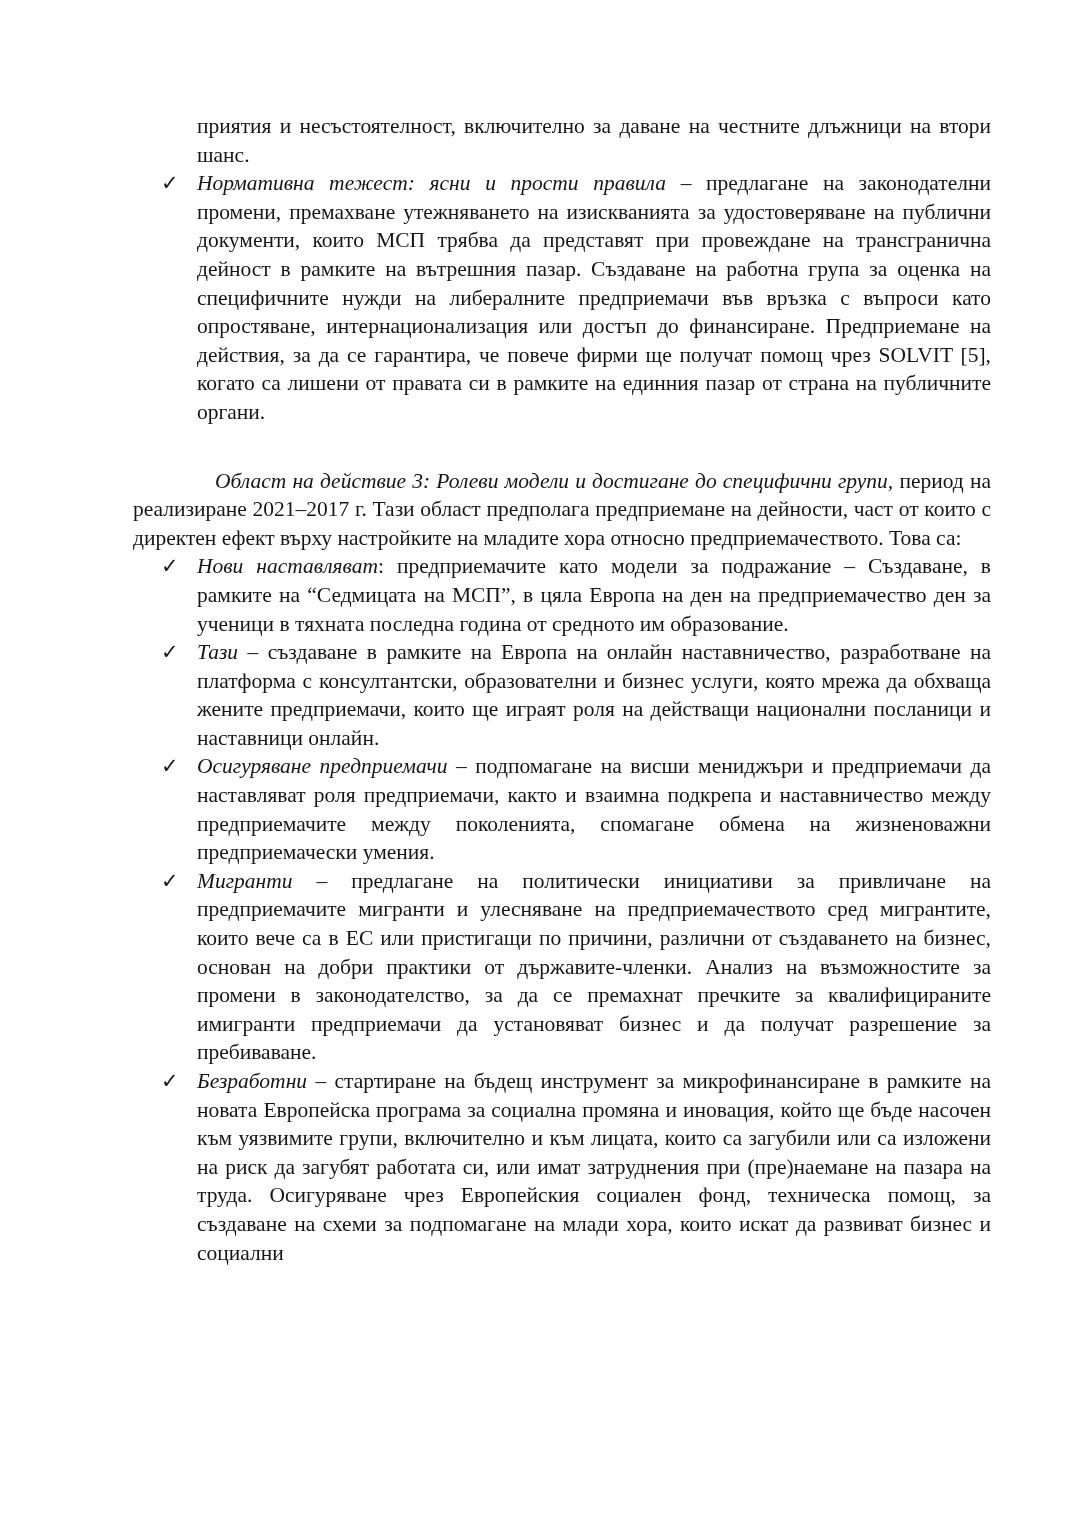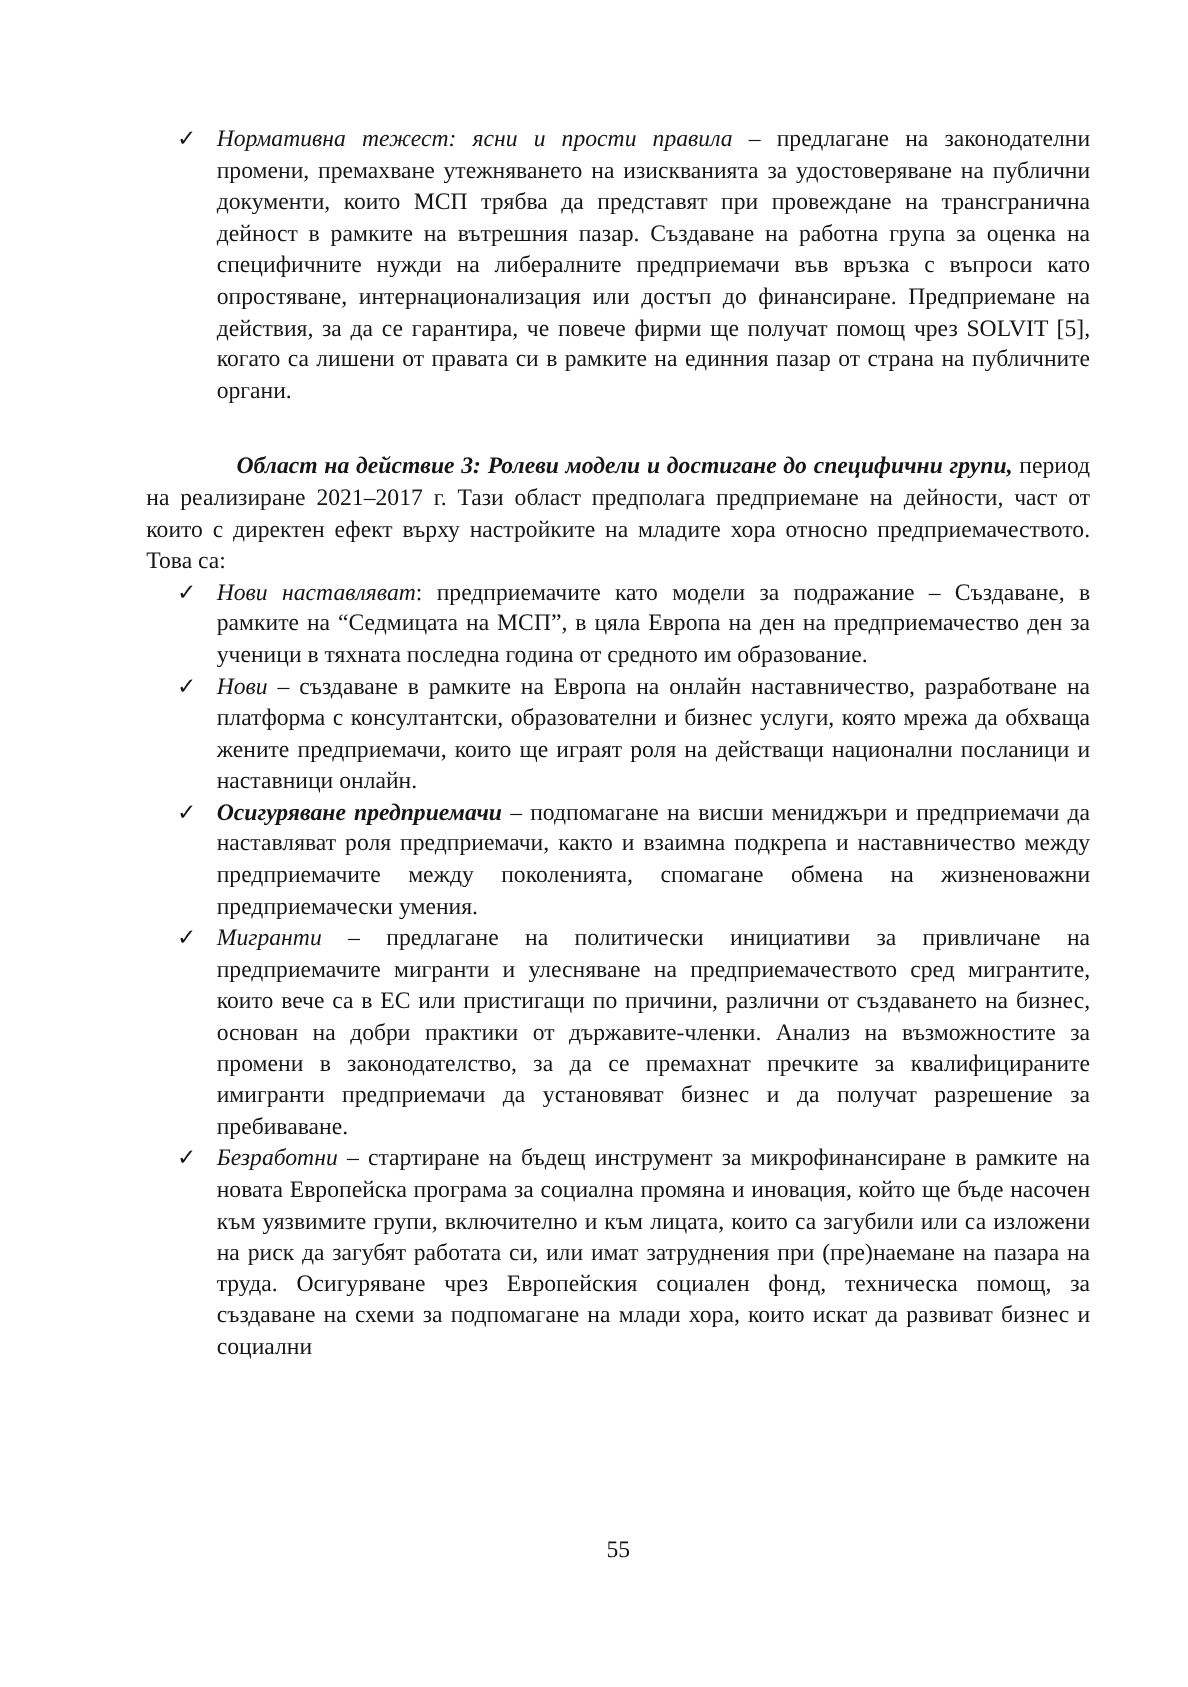--- a/index.html
+++ b/index.html
@@ -46,61 +46,61 @@
   }
   .heading-para {
     margin-top: 40px;
     text-indent: 82px;
   }
   .italic {
     font-style: italic;
   }
   .bold-italic {
     font-style: italic;
-    font-weight: bold;
+    font-weight: normal;
   }
   .page-number {
     position: absolute;
     left: 133px;
     top: 1396px;
     width: 858px;
     text-align: center;
     font-size: 21.5px;
     color: #151515;
   }
 </style>
 </head>
 <body>
 
 <div class="page">
   <div class="text-block">
 
+    <p class="cont"><span>приятия и несъстоятелност, включително за даване на честните длъжници на втори шанс.</span></p>
 
     <div class="bullet">
       <span class="check">✓</span><span class="italic">Нормативна тежест: ясни и прости правила</span><span> – предлагане на законодателни промени, премахване утежняването на изискванията за удостоверяване на публични документи, които МСП трябва да представят при провеждане на трансгранична дейност в рамките на вътрешния пазар. Създаване на работна група за оценка на специфичните нужди на либералните предприемачи във връзка с въпроси като опростяване, интернационализация или достъп до финансиране. Предприемане на действия, за да се гарантира, че повече фирми ще получат помощ чрез SOLVIT [5], когато са лишени от правата си в рамките на единния пазар от страна на публичните органи.</span>
     </div>
 
     <p class="heading-para"><span class="bold-italic">Област на действие 3: Ролеви модели и достигане до специфични групи,</span><span> период на реализиране 2021–2017 г. Тази област предполага предприемане на дейности, част от които с директен ефект върху настройките на младите хора относно предприемачеството. Това са:</span></p>
 
     <div class="bullet">
       <span class="check">✓</span><span class="italic">Нови наставляват</span><span>: предприемачите като модели за подражание – Създаване, в рамките на “Седмицата на МСП”, в цяла Европа на ден на предприемачество ден за ученици в тяхната последна година от средното им образование.</span>
     </div>
 
     <div class="bullet">
-      <span class="check">✓</span><span class="italic">Нови</span><span> – създаване в рамките на Европа на онлайн наставничество, разработване на платформа с консултантски, образователни и бизнес услуги, която мрежа да обхваща жените предприемачи, които ще играят роля на действащи национални посланици и наставници онлайн.</span>
+      <span class="check">✓</span><span class="italic">Тази</span><span> – създаване в рамките на Европа на онлайн наставничество, разработване на платформа с консултантски, образователни и бизнес услуги, която мрежа да обхваща жените предприемачи, които ще играят роля на действащи национални посланици и наставници онлайн.</span>
     </div>
 
     <div class="bullet">
       <span class="check">✓</span><span class="bold-italic">Осигуряване предприемачи</span><span> – подпомагане на висши мениджъри и предприемачи да наставляват роля предприемачи, както и взаимна подкрепа и наставничество между предприемачите между поколенията, спомагане обмена на жизненоважни предприемачески умения.</span>
     </div>
 
     <div class="bullet">
       <span class="check">✓</span><span class="italic">Мигранти</span><span> – предлагане на политически инициативи за привличане на предприемачите мигранти и улесняване на предприемачеството сред мигрантите, които вече са в ЕС или пристигащи по причини, различни от създаването на бизнес, основан на добри практики от държавите-членки. Анализ на възможностите за промени в законодателство, за да се премахнат пречките за квалифицираните имигранти предприемачи да установяват бизнес и да получат разрешение за пребиваване.</span>
     </div>
 
     <div class="bullet">
       <span class="check">✓</span><span class="italic">Безработни</span><span> – стартиране на бъдещ инструмент за микрофинансиране в рамките на новата Европейска програма за социална промяна и иновация, който ще бъде насочен към уязвимите групи, включително и към лицата, които са загубили или са изложени на риск да загубят работата си, или имат затруднения при (пре)наемане на пазара на труда. Осигуряване чрез Европейския социален фонд, техническа помощ, за създаване на схеми за подпомагане на млади хора, които искат да развиват бизнес и социални</span>
     </div>
 
   </div>
 
-  <div class="page-number">55</div>
 </div>
 
 </body></html>

